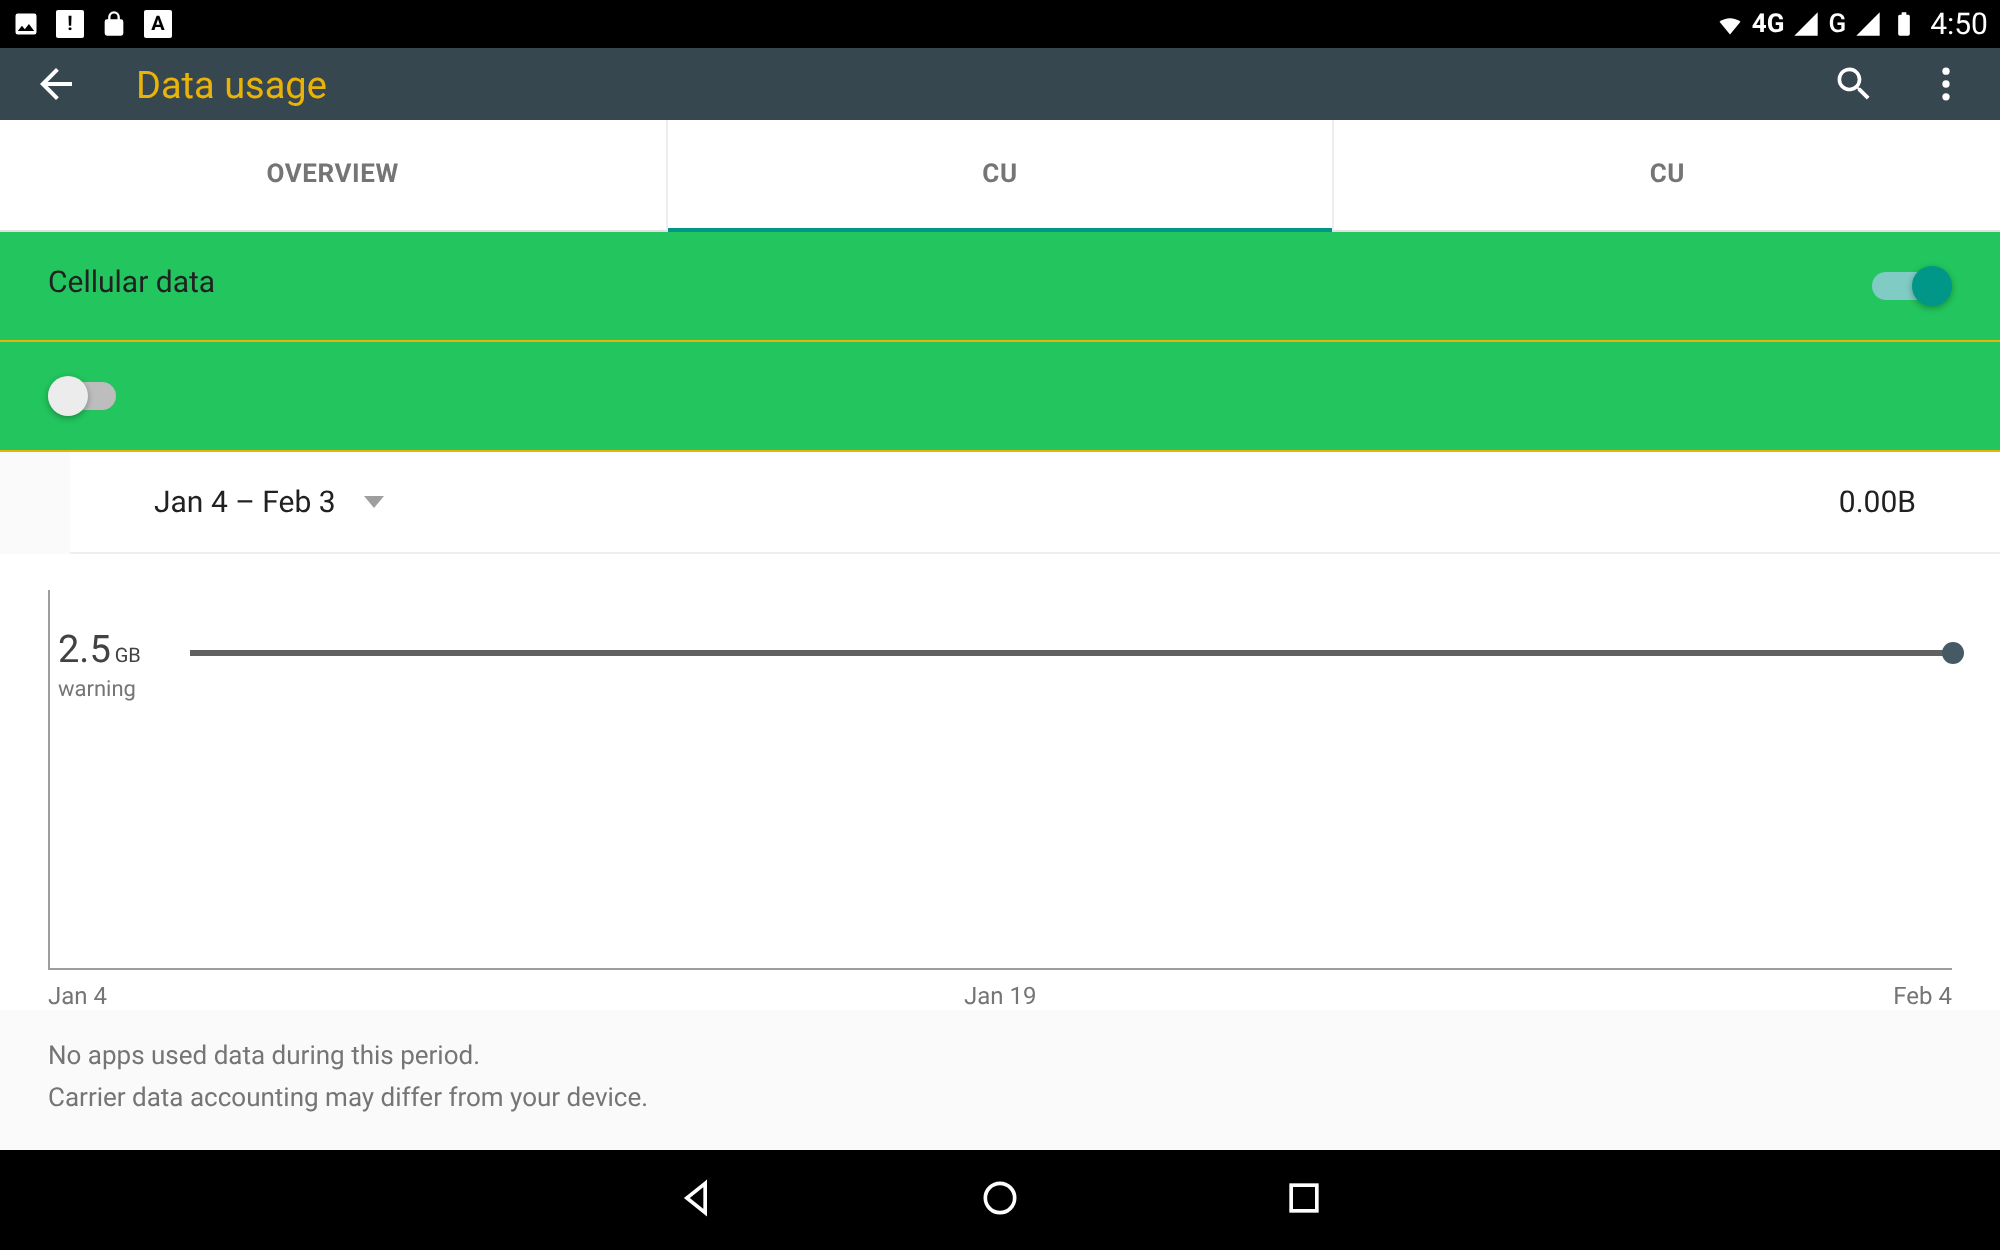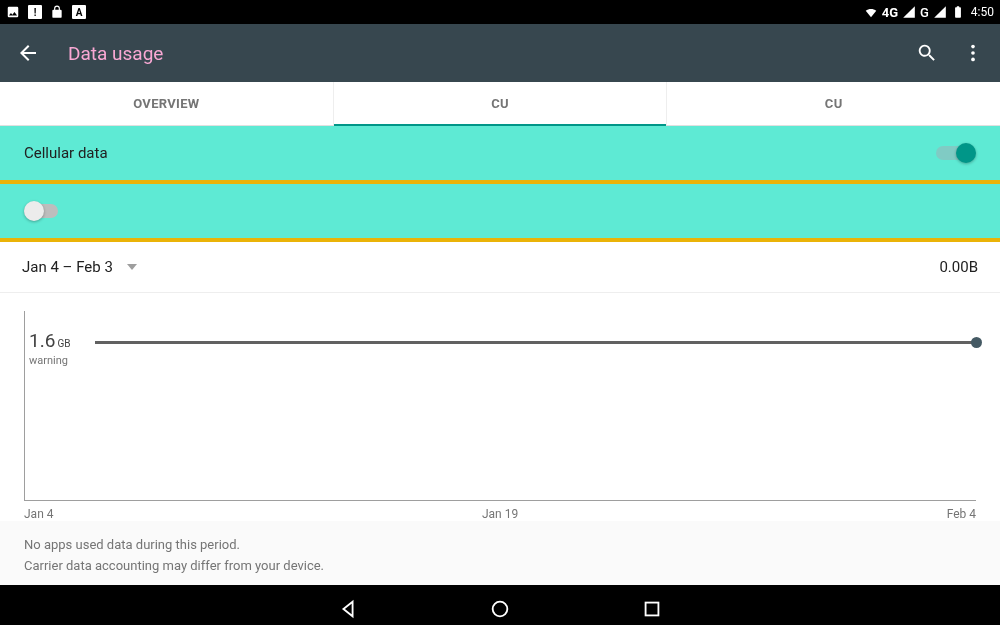--- a/index.html
+++ b/index.html
@@ -5,46 +5,46 @@
 * { margin: 0; padding: 0; box-sizing: border-box; font-family: Roboto, "Helvetica Neue", Arial, sans-serif; }
 html, body { width: 1000px; height: 625px; background: #000; overflow: hidden; }
 
 .status-bar { height: 24px; background: #000; color: #fff; display: flex; align-items: center; padding: 0 6px; font-size: 12px; }
 .status-left { display: flex; gap: 8px; align-items: center; }
 .status-right { margin-left: auto; display: flex; gap: 4px; align-items: center; }
 .status-icon { width: 14px; height: 14px; display: inline-flex; align-items: center; justify-content: center; }
 .status-icon svg { width: 14px; height: 14px; fill: #fff; }
 .status-box { width: 14px; height: 14px; background: #fff; color: #000; display: flex; align-items: center; justify-content: center; font-size: 10px; font-weight: bold; border-radius: 1px; }
 
-.app-bar { height: 58px; background: #37474f; color: #f9a8d4; display: flex; align-items: center; padding: 0 16px; }
+.app-bar { height: 36px; background: #37474f; color: #eab308; display: flex; align-items: center; padding: 0 16px; }
 .back-arrow { width: 24px; height: 24px; cursor: pointer; margin-right: 28px; }
 .back-arrow svg { width: 24px; height: 24px; fill: #fff; }
 .app-title { font-size: 19px; font-weight: 400; }
 .app-bar-actions { margin-left: auto; display: flex; gap: 24px; align-items: center; }
 .action-icon { width: 22px; height: 22px; cursor: pointer; }
 .action-icon svg { width: 22px; height: 22px; fill: #fff; }
 
-.tabs { height: 44px; background: #fff; display: flex; border-bottom: 1px solid #e0e0e0; }
+.tabs { height: 56px; background: #fff; display: flex; border-bottom: 1px solid #e0e0e0; }
 .tab { flex: 1; display: flex; align-items: center; justify-content: center; font-size: 13px; font-weight: 700; color: #757575; cursor: pointer; border-right: 1px solid #eee; position: relative; letter-spacing: 0.3px; }
 .tab:last-child { border-right: none; }
 .tab.active::after { content: ""; position: absolute; bottom: -1px; left: 0; right: 0; height: 2px; background: #009688; }
 
 .content { background: #fafafa; height: calc(625px - 24px - 50px - 44px - 48px); overflow: hidden; }
 
-.row { background: #5eead4; padding: 16px 24px; display: flex; align-items: center; justify-content: space-between; border-bottom: 4px solid #eab308; }
+.row { background: #22c55e; padding: 16px 24px; display: flex; justify-content: space-between; border-bottom: 1px solid #eab308; }
 .row-label { font-size: 15px; color: #212121; }
 .toggle { width: 40px; height: 22px; position: relative; cursor: pointer; }
 .toggle-track { position: absolute; top: 4px; left: 0; width: 34px; height: 14px; border-radius: 7px; }
 .toggle-thumb { position: absolute; width: 20px; height: 20px; border-radius: 50%; top: 1px; box-shadow: 0 1px 3px rgba(0,0,0,0.3); }
 .toggle.on .toggle-track { background: #80cbc4; }
 .toggle.on .toggle-thumb { background: #009688; right: 0; }
 .toggle.off .toggle-track { background: #bdbdbd; }
 .toggle.off .toggle-thumb { background: #ececec; left: 0; }
 
-.date-row { background: #fff; padding: 16px 22px; display: flex; align-items: center; justify-content: space-between; border-bottom: 1px solid #eee; }
+.date-row { background: #fff; padding: 16px 42px; display: flex; align-items: center; justify-content: space-between; border-bottom: 1px solid #eee; margin-left: 35px; }
 .date-select { display: flex; align-items: center; gap: 14px; cursor: pointer; }
 .date-text { font-size: 15px; color: #212121; }
 .dropdown-arrow { width: 0; height: 0; border-left: 5px solid transparent; border-right: 5px solid transparent; border-top: 6px solid #9e9e9e; }
 .usage-value { font-size: 15px; color: #212121; }
 
 .chart-wrap { background: #fff; padding: 18px 24px 0 24px; }
 .chart { position: relative; height: 190px; border-left: 1px solid #9e9e9e; border-bottom: 1px solid #9e9e9e; }
 .warn-line { position: absolute; top: 30px; left: 0; right: 0; display: flex; align-items: center; }
 .warn-label { position: absolute; left: 4px; top: -12px; display: flex; flex-direction: column; align-items: flex-start; }
 .warn-val { font-size: 19px; color: #424242; display: flex; align-items: baseline; gap: 2px; }
@@ -94,21 +94,21 @@
     <span class="status-icon">
         <svg viewBox="0 0 24 24">
           <path d="M2 22h20V2L2 22z"></path>
         </svg>
       </span>
     <span class="status-icon">
         <svg viewBox="0 0 24 24">
           <path d="M15.67 4H14V2h-4v2H8.33A1.33 1.33 0 0 0 7 5.33v15.34C7 21.4 7.6 22 8.33 22h7.34c.73 0 1.33-.6 1.33-1.33V5.33C17 4.6 16.4 4 15.67 4z"></path>
         </svg>
       </span>
-    <span style="font-size:12px;margin-left:2px;">4:50</span>
+    <span style="font-size:15px;margin-left:2px;">4:50</span>
   </div>
 </div>
 
 <div class="app-bar">
   <div class="back-arrow">
     <svg viewBox="0 0 24 24">
         <path d="M20 11H7.83l5.59-5.59L12 4l-8 8 8 8 1.41-1.41L7.83 13H20v-2z"></path>
       </svg>
   </div>
   <div class="app-title">Data usage</div>
@@ -157,21 +157,21 @@
       <span class="dropdown-arrow"></span>
     </div>
     <span class="usage-value">0.00B</span>
   </div>
 
   <div class="chart-wrap">
     <div class="chart">
       <div class="warn-line">
         <div class="warn-label">
           <div class="warn-val">
-            <span>1.6</span>
+            <span>2.5</span>
             <span class="warn-unit">GB</span>
           </div>
           <span class="warn-text">warning</span>
         </div>
         <div class="warn-bar">
           <div class="warn-handle"></div>
         </div>
       </div>
     </div>
     <div class="axis-labels">

